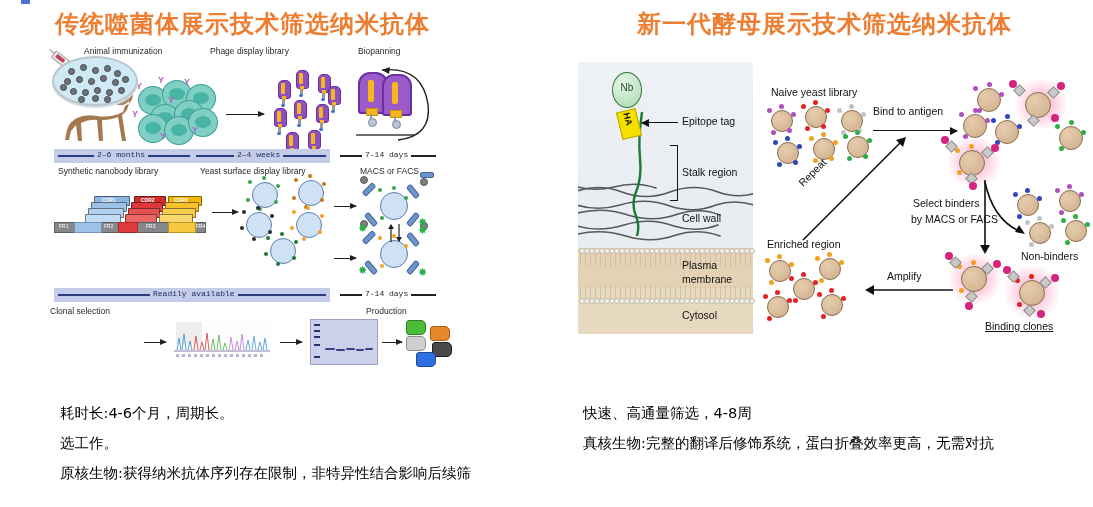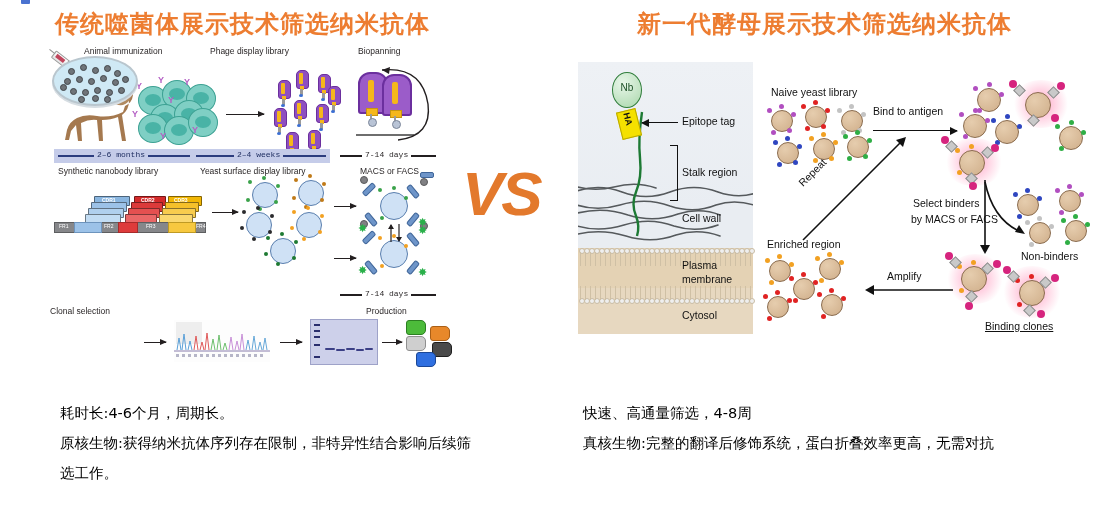--- a/index.html
+++ b/index.html
@@ -127,21 +127,20 @@
 </head>
 <body>
 
 <div class="slide">
 
   <div class="artifact"></div>
 
   <div class="title left">传统噬菌体展示技术筛选纳米抗体</div>
   <div class="title right">新一代酵母展示技术筛选纳米抗体</div>
 
-  <div class="vs">VS</div>
 
   <div class="figL">
 
     <div class="fig-label" style="left:44px;top:4px;">Animal immunization</div>
     <div class="fig-label" style="left:170px;top:4px;">Phage display library</div>
     <div class="fig-label" style="left:318px;top:4px;">Biopanning</div>
 
     <div class="llama">
       <svg width="86" height="78" viewBox="0 0 86 78">
         <path d="M62 12 L66 4 L70 14 Z" fill="#a07b58"></path>
@@ -385,20 +384,24 @@
       <div class="starg" style="left:60px;top:40px;">✸</div>
 
       <svg width="20" height="22" style="position:absolute;left:28px;top:44px;">
         <path d="M5 20 L5 3" stroke="#231f20" stroke-width="1.2" fill="none"></path>
           <path d="M5 2 l-3 5 l6 0 z" fill="#231f20"></path>
         <path d="M13 2 L13 19" stroke="#231f20" stroke-width="1.2" fill="none"></path>
           <path d="M13 20 l-3 -5 l6 0 z" fill="#231f20"></path>
       </svg>
     </div>
 
+    <div class="timebar" style="left:14px;top:246px;width:276px;">
+      <div class="tl" style="left:4px;width:268px;"></div>
+      <div class="cap" style="left:96px;">Readily available</div>
+    </div>
     <div class="timebar white" style="left:296px;top:246px;width:104px;">
       <div class="tl" style="left:4px;width:96px;"></div>
       <div class="cap" style="left:26px;">7-14 days</div>
     </div>
 
     <div class="fig-label" style="left:10px;top:264px;">Clonal selection</div>
     <div class="fig-label" style="left:326px;top:264px;">Production</div>
 
     <div class="dish">
       <div class="colony" style="left:14px;top:10px;"></div>
@@ -784,21 +787,21 @@
         <div class="ysp" style="left:54px;top:36px;background:#e02323;"></div>
           <div class="ysp" style="left:66px;top:32px;background:#e02323;"></div>
           <div class="ysp" style="left:78px;top:40px;background:#e02323;"></div>
           <div class="ysp" style="left:58px;top:58px;background:#e02323;"></div>
       </div>
     </div>
   </div>
 
   <div class="para left">
     <div>耗时长:4-6个月，周期长。</div>
+    <div>选工作。</div>
     <div>原核生物:获得纳米抗体序列存在限制，非特异性结合影响后续筛</div>
-    <div>选工作。</div>
   </div>
   <div class="para right">
     <div>快速、高通量筛选，4-8周</div>
     <div>真核生物:完整的翻译后修饰系统，蛋白折叠效率更高，无需对抗</div>
   </div>
 
 </div>
 
 </body></html>

